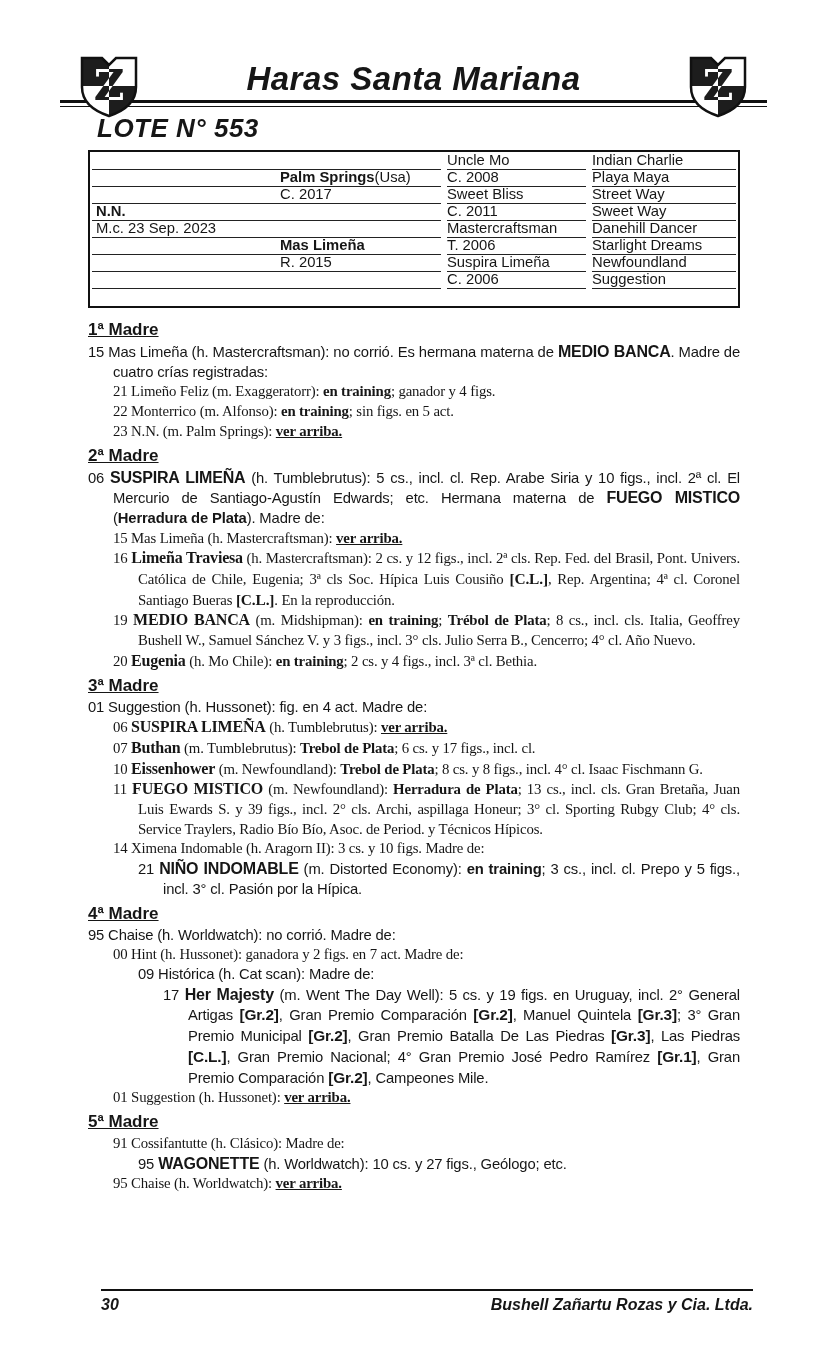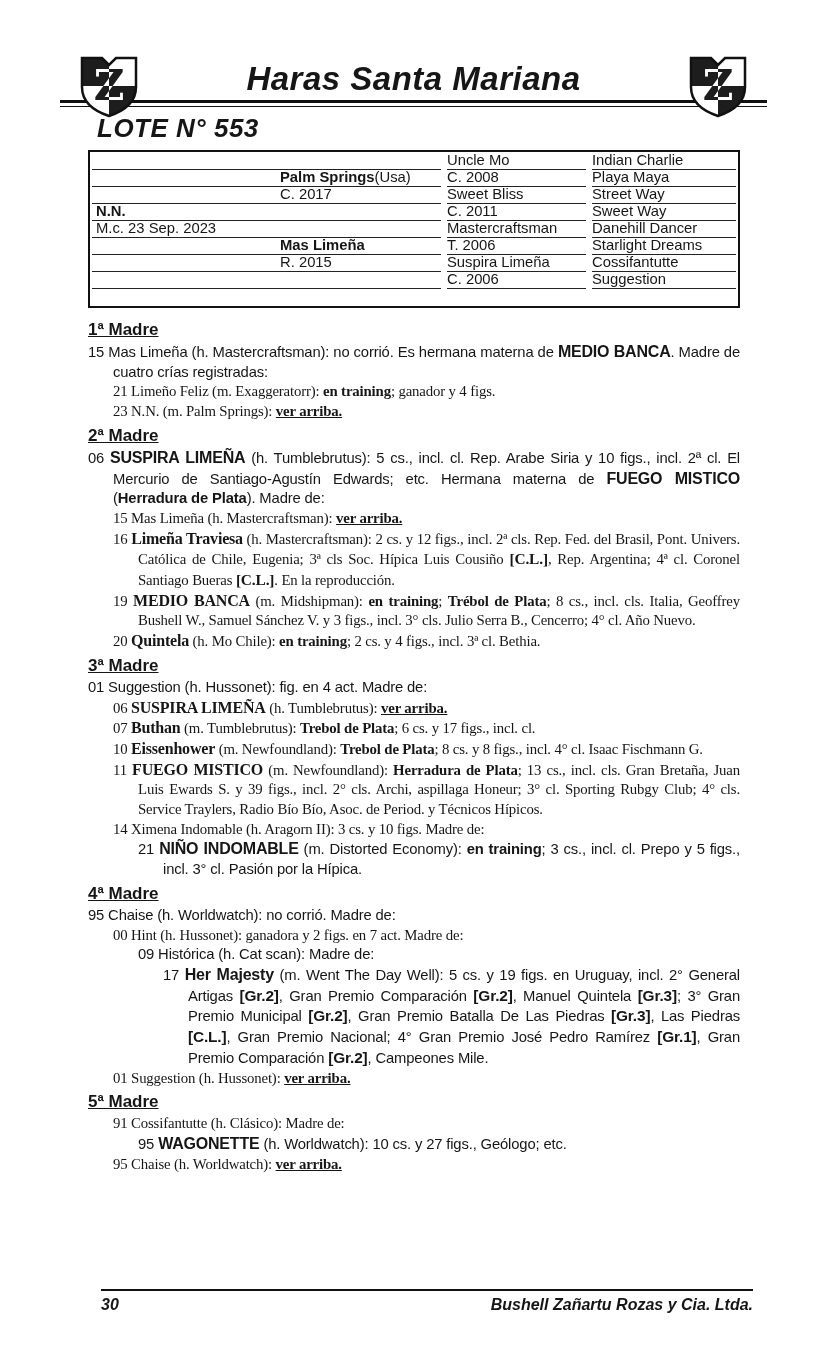--- a/index.html
+++ b/index.html
@@ -149,40 +149,41 @@
           <span class="s-b">Mas Limeña</span>
         </div>
         <div class="pseg pseg-mid">T. 2006</div>
         <div class="pseg pseg-right">Starlight Dreams</div>
       </div>
       <div class="prow">
         <div class="pseg pseg-left dam">
           <span class="s-n">R. 2015</span>
         </div>
         <div class="pseg pseg-mid">Suspira Limeña</div>
-        <div class="pseg pseg-right">Cossifantutte</div>
+        <div class="pseg pseg-right">Newfoundland</div>
       </div>
       <div class="prow">
         <div class="pseg pseg-left"></div>
         <div class="pseg pseg-mid">C. 2006</div>
         <div class="pseg pseg-right">Suggestion</div>
       </div>
     </div>
 
   <div class="sections">
       <div class="madre-heading">1ª Madre</div>
       <div class="entry lvl0"><span class="s-n">15 Mas Limeña (h. Mastercraftsman): no corrió. Es hermana materna de </span><span class="s-N">MEDIO BANCA</span><span class="s-n">. Madre de cuatro crías registradas:</span></div>
       <div class="entry lvl1"><span class="s-n">21 Limeño Feliz (m. Exaggeratorr): </span><span class="s-b">en training</span><span class="s-n">; ganador y 4 figs.</span></div>
+      <div class="entry lvl1"><span class="s-n">22 Monterrico (m. Alfonso): </span><span class="s-b">en training</span><span class="s-n">; sin figs. en 5 act.</span></div>
       <div class="entry lvl1"><span class="s-n">23 N.N. (m. Palm Springs): </span><span class="s-u">ver arriba.</span></div>
       <div class="madre-heading">2ª Madre</div>
       <div class="entry lvl0"><span class="s-n">06 </span><span class="s-N">SUSPIRA LIMEÑA</span><span class="s-n"> (h. Tumblebrutus): 5 cs., incl. cl. Rep. Arabe Siria y 10 figs., incl. 2ª cl. El Mercurio de Santiago-Agustín Edwards; etc. Hermana materna de </span><span class="s-N">FUEGO MISTICO</span><span class="s-n"> (</span><span class="s-b">Herradura de Plata</span><span class="s-n">). Madre de:</span></div>
       <div class="entry lvl1"><span class="s-n">15 Mas Limeña (h. Mastercraftsman): </span><span class="s-u">ver arriba.</span></div>
       <div class="entry lvl1"><span class="s-n">16 </span><span class="s-N">Limeña Traviesa</span><span class="s-n"> (h. Mastercraftsman): 2 cs. y 12 figs., incl. 2ª cls. Rep. Fed. del Brasil, Pont. Univers. Católica de Chile, Eugenia; 3ª cls Soc. Hípica Luis Cousiño </span><span class="s-g">[C.L.]</span><span class="s-n">, Rep. Argentina; 4ª cl. Coronel Santiago Bueras </span><span class="s-g">[C.L.]</span><span class="s-n">. En la reproducción.</span></div>
       <div class="entry lvl1"><span class="s-n">19 </span><span class="s-N">MEDIO BANCA</span><span class="s-n"> (m. Midshipman): </span><span class="s-b">en training</span><span class="s-n">; </span><span class="s-b">Trébol de Plata</span><span class="s-n">; 8 cs., incl. cls. Italia, Geoffrey Bushell W., Samuel Sánchez V. y 3 figs., incl. 3° cls. Julio Serra B., Cencerro; 4° cl. Año Nuevo.</span></div>
-      <div class="entry lvl1"><span class="s-n">20 </span><span class="s-N">Quintela</span><span class="s-n"> (h. Mo Chile): </span><span class="s-b">en training</span><span class="s-n">; 2 cs. y 4 figs., incl. 3ª cl. Bethia.</span></div>
+      <div class="entry lvl1"><span class="s-n">20 </span><span class="s-N">Eugenia</span><span class="s-n"> (h. Mo Chile): </span><span class="s-b">en training</span><span class="s-n">; 2 cs. y 4 figs., incl. 3ª cl. Bethia.</span></div>
       <div class="madre-heading">3ª Madre</div>
       <div class="entry lvl0"><span class="s-n">01 Suggestion (h. Hussonet): fig. en 4 act. Madre de:</span></div>
       <div class="entry lvl1"><span class="s-n">06 </span><span class="s-N">SUSPIRA LIMEÑA</span><span class="s-n"> (h. Tumblebrutus): </span><span class="s-u">ver arriba.</span></div>
       <div class="entry lvl1"><span class="s-n">07 </span><span class="s-N">Buthan</span><span class="s-n"> (m. Tumblebrutus): </span><span class="s-b">Trebol de Plata</span><span class="s-n">; 6 cs. y 17 figs., incl. cl.</span></div>
       <div class="entry lvl1"><span class="s-n">10 </span><span class="s-N">Eissenhower</span><span class="s-n"> (m. Newfoundland): </span><span class="s-b">Trebol de Plata</span><span class="s-n">; 8 cs. y 8 figs., incl. 4° cl. Isaac Fischmann G.</span></div>
       <div class="entry lvl1"><span class="s-n">11 </span><span class="s-N">FUEGO MISTICO</span><span class="s-n"> (m. Newfoundland): </span><span class="s-b">Herradura de Plata</span><span class="s-n">; 13 cs., incl. cls. Gran Bretaña, Juan Luis Ewards S. y 39 figs., incl. 2° cls. Archi, aspillaga Honeur; 3° cl. Sporting Rubgy Club; 4° cls. Service Traylers, Radio Bío Bío, Asoc. de Period. y Técnicos Hípicos.</span></div>
       <div class="entry lvl1"><span class="s-n">14 Ximena Indomable (h. Aragorn II): 3 cs. y 10 figs. Madre de:</span></div>
       <div class="entry lvl2"><span class="s-n">21 </span><span class="s-N">NIÑO INDOMABLE</span><span class="s-n"> (m. Distorted Economy): </span><span class="s-b">en training</span><span class="s-n">; 3 cs., incl. cl. Prepo y 5 figs., incl. 3° cl. Pasión por la Hípica.</span></div>
       <div class="madre-heading">4ª Madre</div>
       <div class="entry lvl0"><span class="s-n">95 Chaise (h. Worldwatch): no corrió. Madre de:</span></div>

